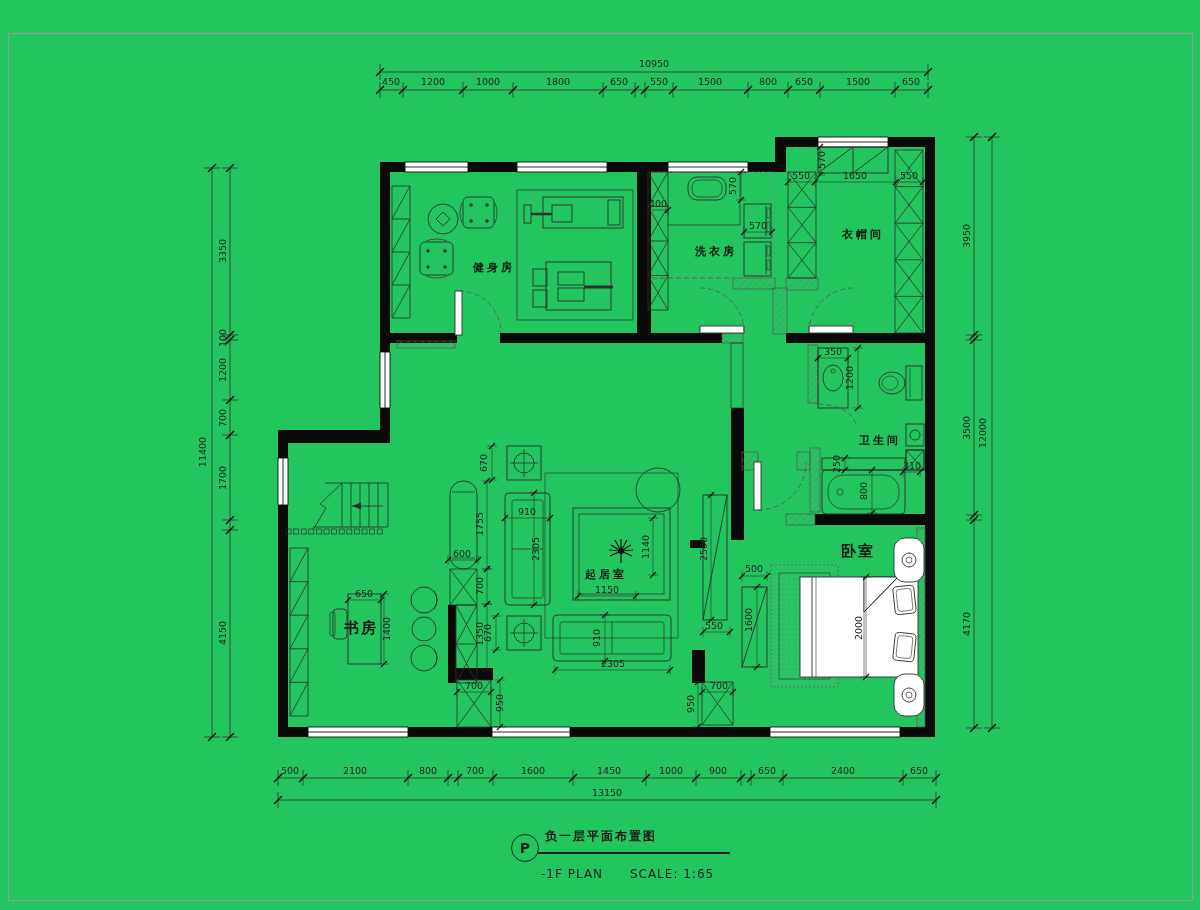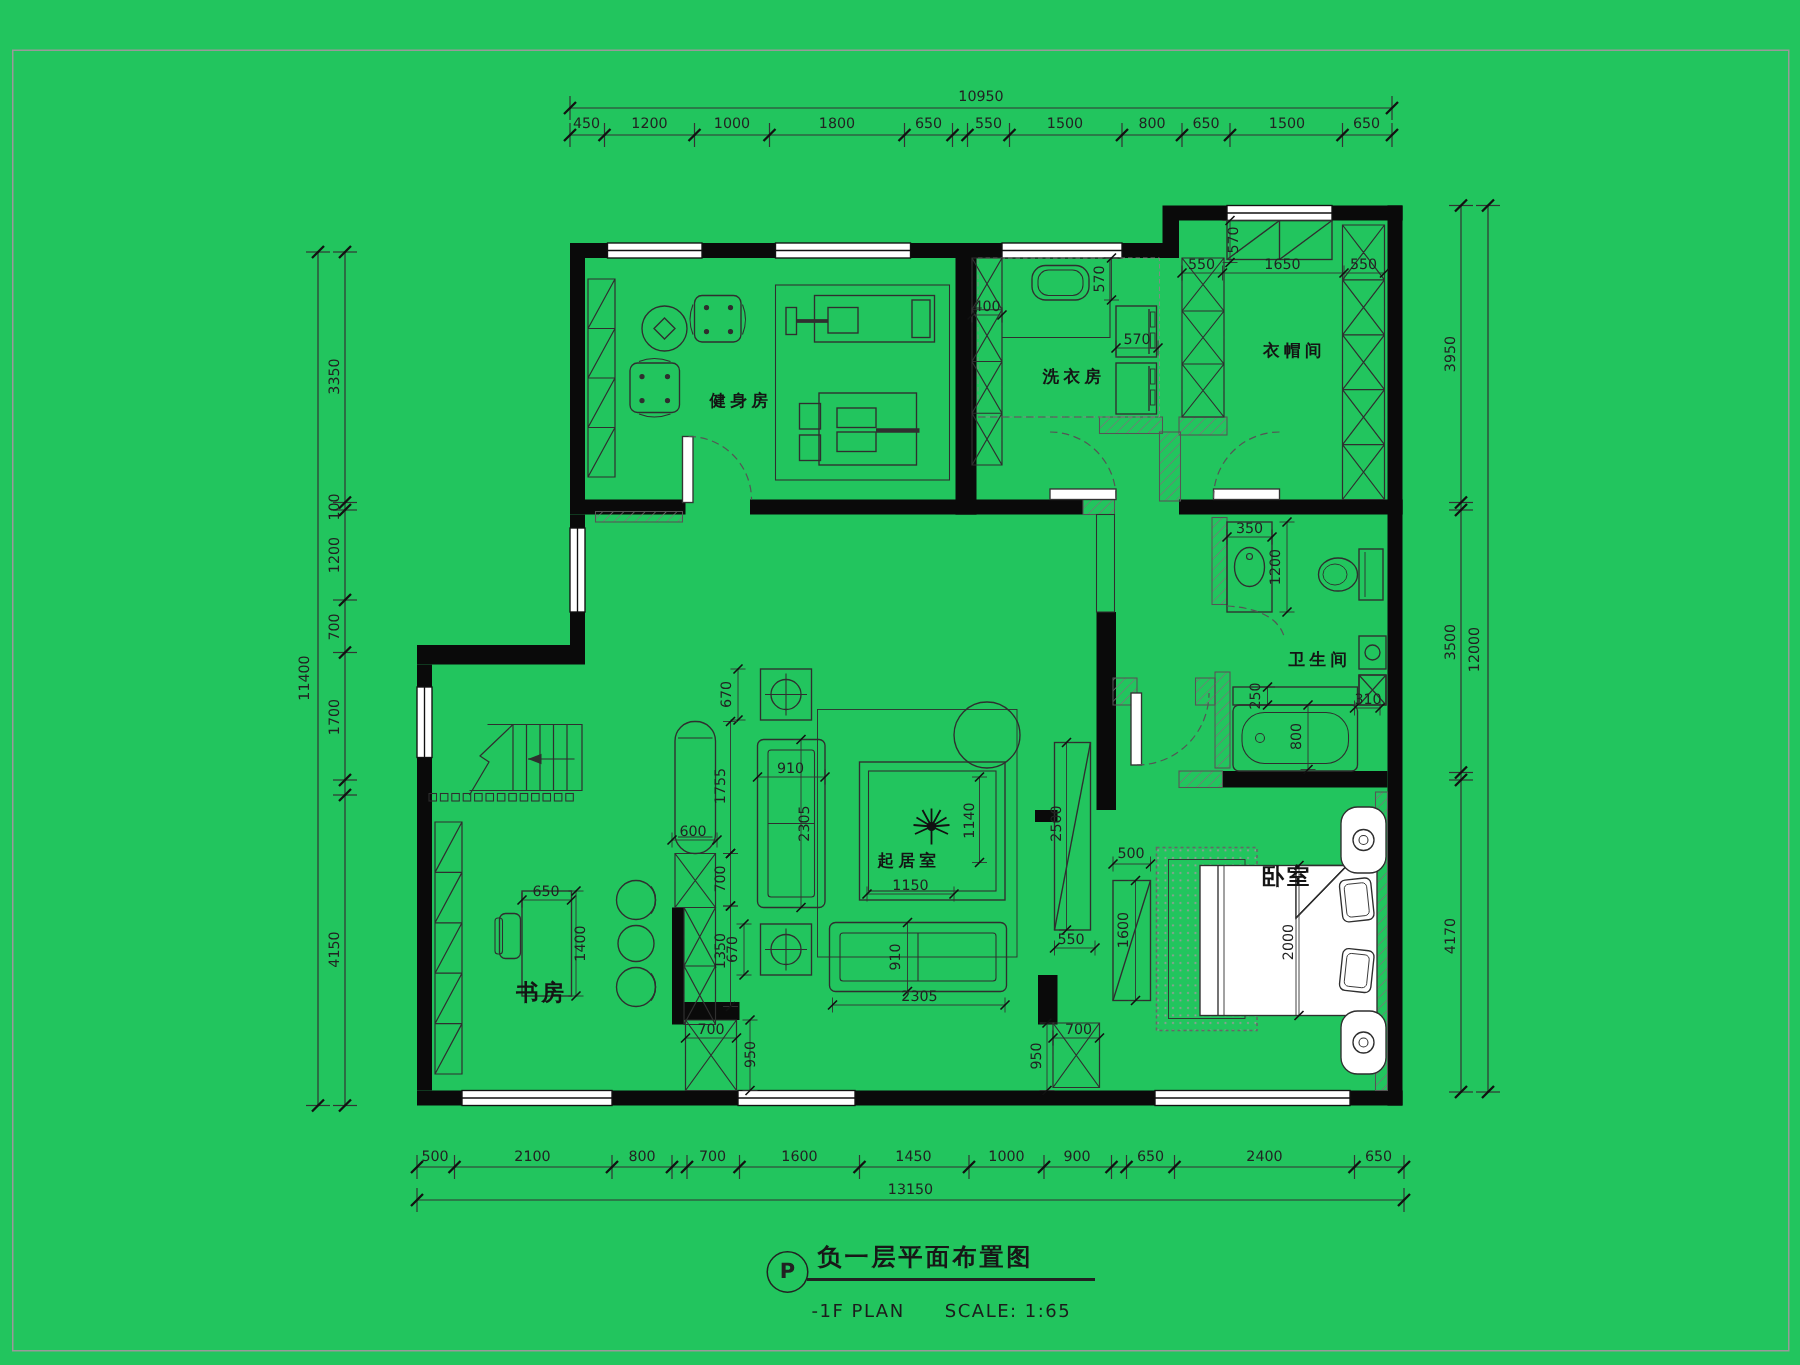--- a/index.html
+++ b/index.html
@@ -4,26 +4,26 @@
 <style>
   html,body{margin:0;padding:0;background:#fff;}
   .sheet{position:relative;width:1200px;height:910px;background:#22c55e;overflow:hidden;
          font-family:"DejaVu Sans",sans-serif;}
   .frame{position:absolute;left:8px;top:33px;width:1183px;height:866px;border:1px solid #9a9a9a;}
   svg{position:absolute;left:0;top:0;}
   .dim-text{font-family:"DejaVu Sans",sans-serif;font-size:9.5px;fill:#222;text-anchor:middle;}
   .room-label{position:absolute;transform:translate(-50%,-50%);white-space:nowrap;
       font-family:"DejaVu Serif","Liberation Serif",serif;font-size:11px;font-weight:600;
       letter-spacing:3px;color:#141414;}
-  .room-label.small{font-size:15px;letter-spacing:2px;margin-top:34px;}
+  .room-label.small{font-size:15px;letter-spacing:2px;}
   .title-block{position:absolute;left:505px;top:826px;width:260px;height:50px;}
   .plan-circle{position:absolute;left:6px;top:8px;width:26px;height:26px;border:1.4px solid #222;
       border-radius:50%;text-align:center;line-height:26px;font-size:14px;font-weight:700;color:#222;}
   .plan-title{position:absolute;left:40px;top:2px;font-family:"DejaVu Serif","Liberation Serif",serif;
-      font-size:16px;font-weight:700;letter-spacing:2px;color:#171717;}
+      font-size:12px;font-weight:700;letter-spacing:2px;color:#171717;}
   .title-underline{position:absolute;left:33px;top:26px;width:192px;height:2px;background:#222;}
   .plan-sub{position:absolute;left:36px;top:29px;font-size:12px;letter-spacing:1px;color:#1c1c1c;
       font-family:"DejaVu Sans",sans-serif;margin-top:12px;}
   .plan-sub .scale{margin-left:22px;}
 </style>
 </head>
 <body>
 
 <div class="sheet">
   <div class="frame"></div>

